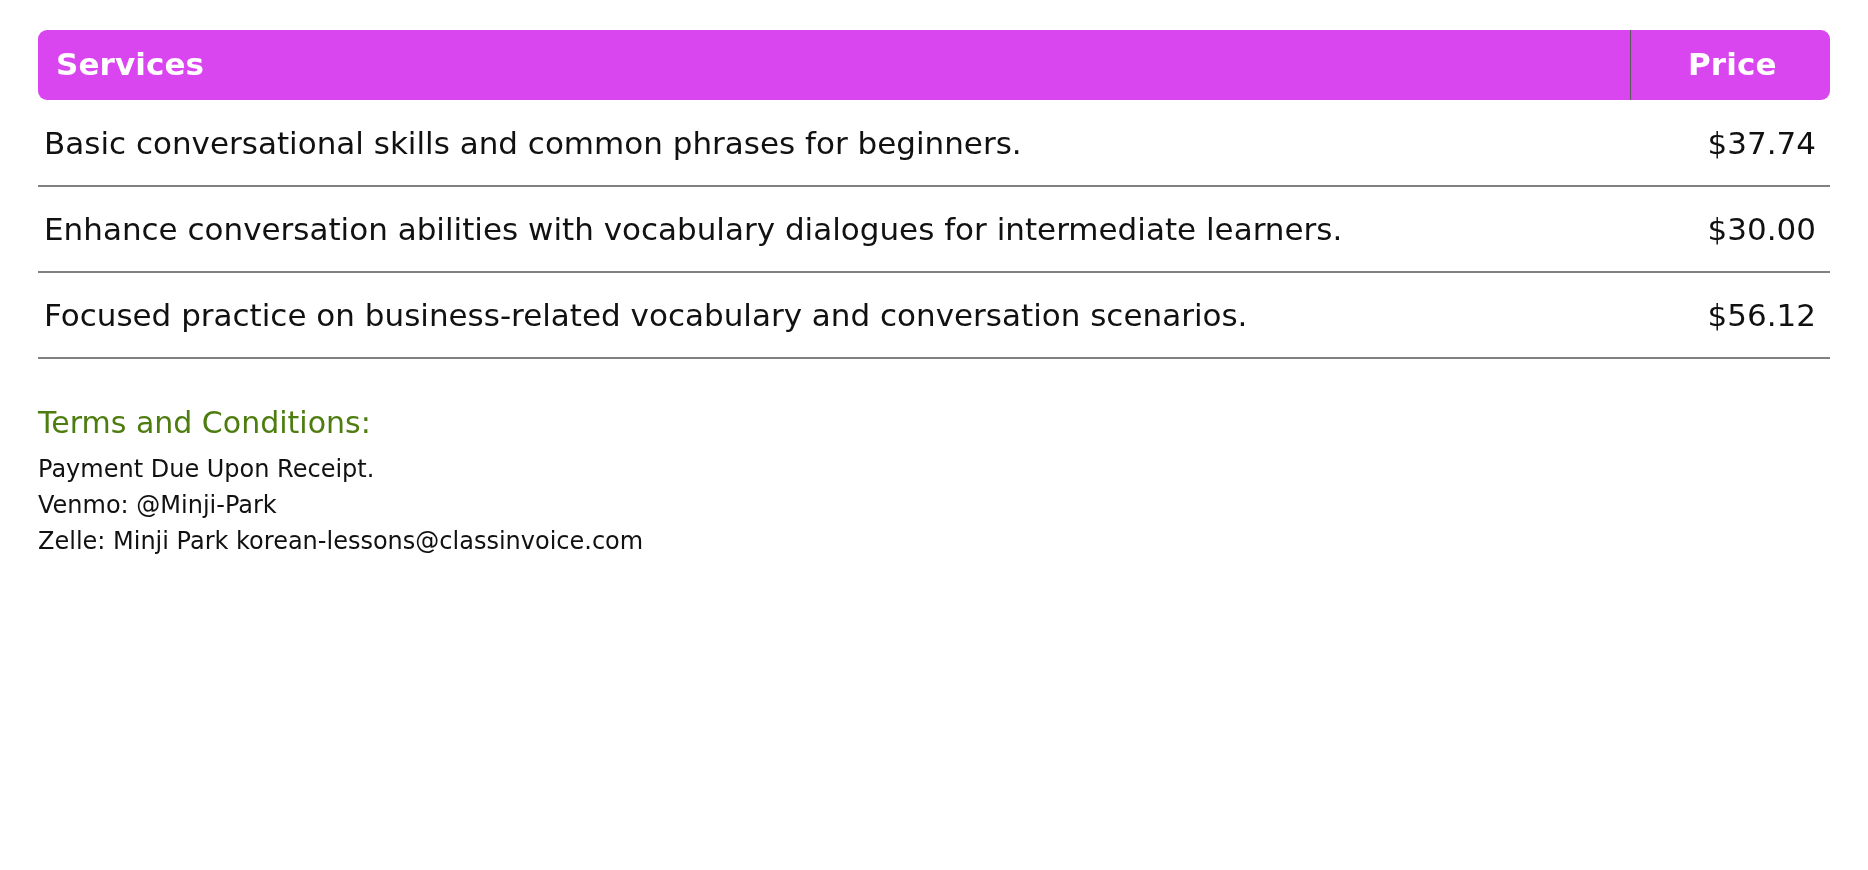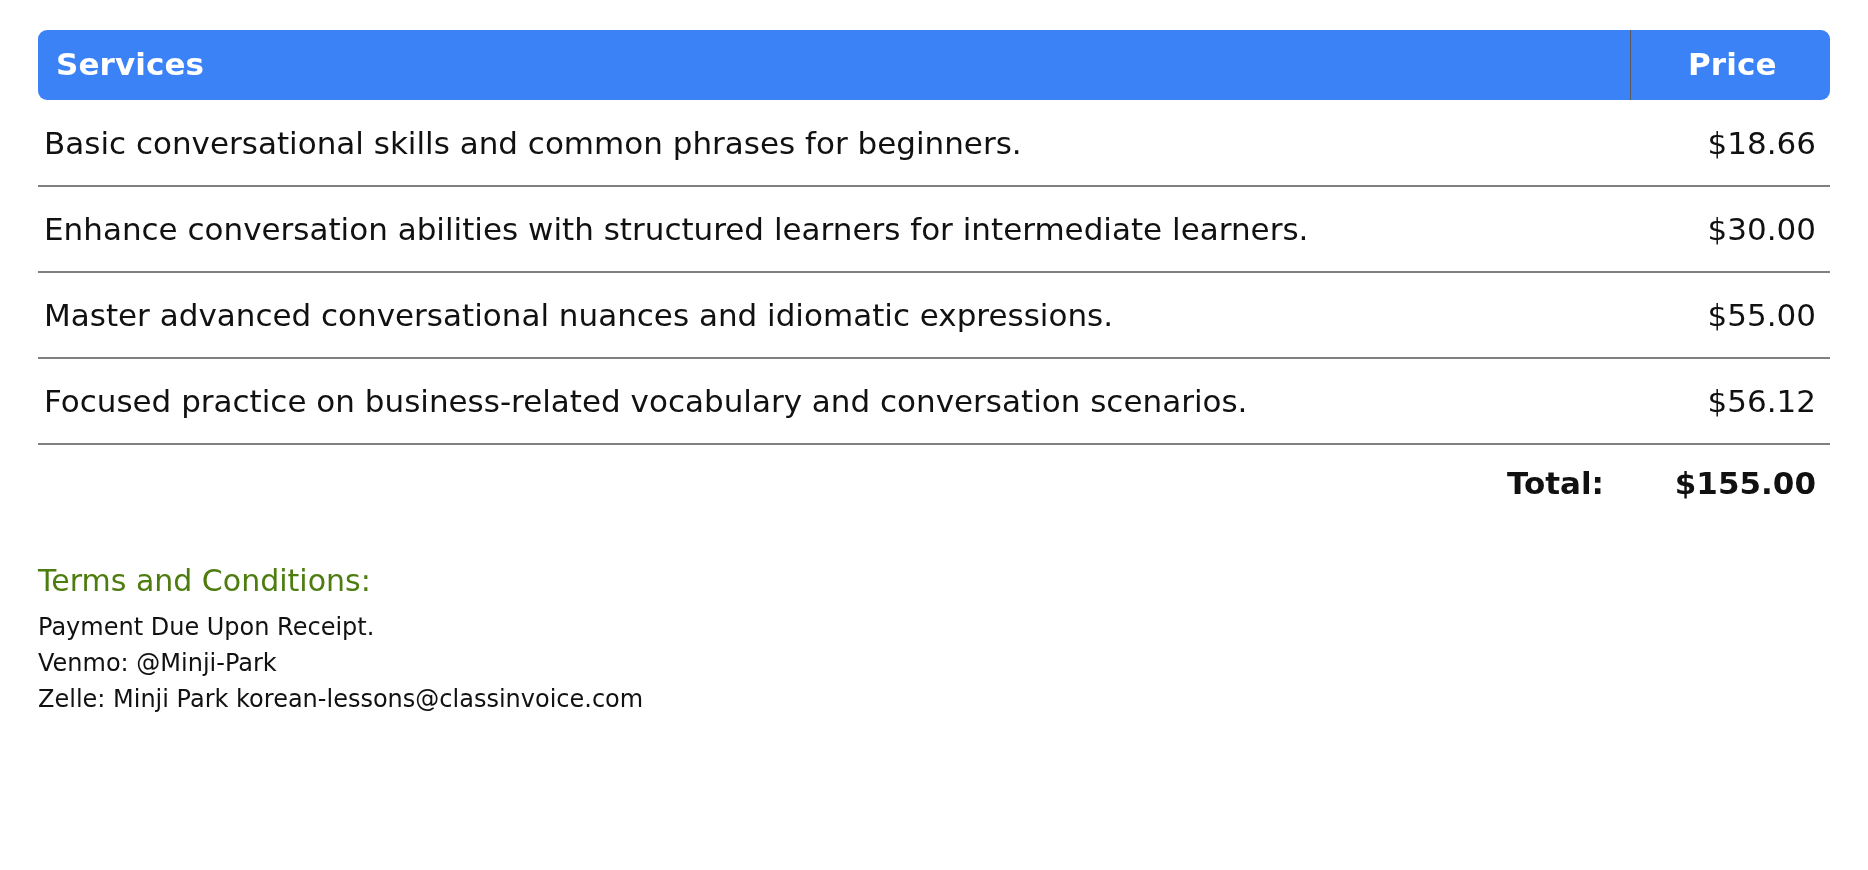--- a/index.html
+++ b/index.html
@@ -28,21 +28,21 @@
     width: 100%;
     border-collapse: collapse;
     table-layout: fixed;
     margin-top: 30px;
   }
 
   .services-table col.c-desc  { width: calc(100% - 200px); }
   .services-table col.c-price { width: 200px; }
 
   thead tr {
-    background: #3b82f6;
+    background: #d946ef;
   }
 
   thead th {
     color: #ffffff;
     font-size: 31px;
     font-weight: bold;
     letter-spacing: 0.1px;
     padding: 16px 18px 18px 18px;
     height: 62px;
     box-sizing: border-box;
@@ -129,37 +129,29 @@
     </colgroup>
     <thead>
       <tr>
         <th class="th-desc">Services</th>
         <th class="th-price">Price</th>
       </tr>
     </thead>
     <tbody>
       <tr>
         <td class="td-desc">Basic conversational skills and common phrases for beginners.</td>
-        <td class="td-price">$18.66</td>
+        <td class="td-price">$37.74</td>
       </tr>
       <tr>
-        <td class="td-desc">Enhance conversation abilities with structured learners for intermediate learners.</td>
+        <td class="td-desc">Enhance conversation abilities with vocabulary dialogues for intermediate learners.</td>
         <td class="td-price">$30.00</td>
-      </tr>
-      <tr>
-        <td class="td-desc">Master advanced conversational nuances and idiomatic expressions.</td>
-        <td class="td-price">$55.00</td>
       </tr>
       <tr>
         <td class="td-desc">Focused practice on business-related vocabulary and conversation scenarios.</td>
         <td class="td-price">$56.12</td>
-      </tr>
-      <tr class="total-row">
-        <td class="td-total-label">Total:</td>
-        <td class="td-price">$155.00</td>
       </tr>
     </tbody>
   </table>
 
   <div class="terms">
     <p class="terms-heading">Terms and Conditions:</p>
     <p class="terms-line">Payment Due Upon Receipt.</p>
     <p class="terms-line">Venmo: @Minji-Park</p>
     <p class="terms-line">Zelle: Minji Park korean-lessons@classinvoice.com</p>
   </div>

